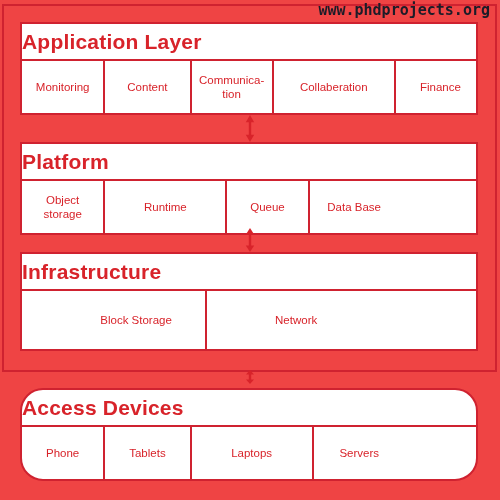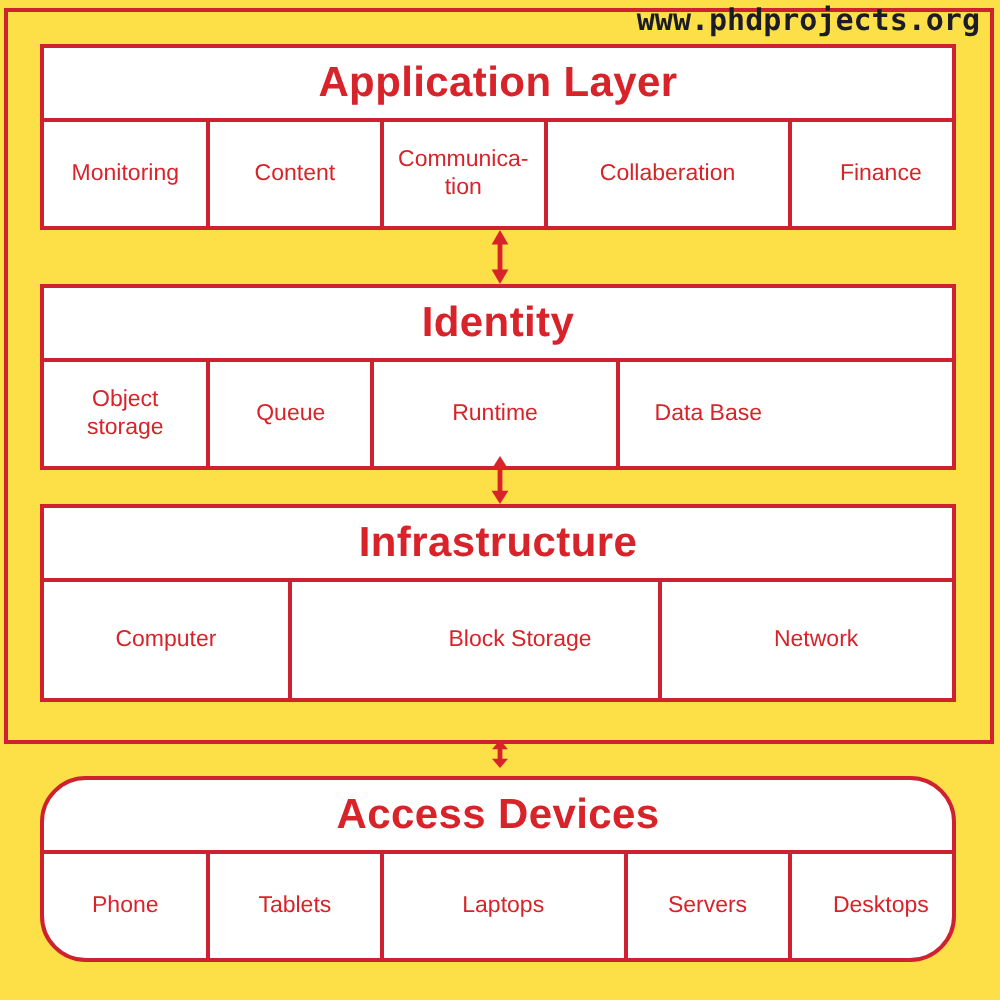--- a/index.html
+++ b/index.html
@@ -8,21 +8,21 @@
     padding: 0;
     background: #ffffff;
   }
   body {
     font-family: "Liberation Sans", sans-serif;
   }
   #page {
     position: relative;
     width: 500px;
     height: 500px;
-    background: #fde047;
+    background: #ef4444;
     overflow: hidden;
     box-sizing: border-box;
   }
 
   
   .watermark {
     position: absolute;
     top: 1px;
     right: 10px;
     font-family: "DejaVu Sans Mono", "Liberation Mono", monospace;
@@ -48,21 +48,21 @@
   
   .layer {
     position: absolute;
     left: 20px;
     width: 458px;
     border: 2px solid #cf2230;
     box-sizing: border-box;
     background: #ffffff;
   }
   .layer-title {
-    text-align: center;
+    text-align: left;
     color: #d8232a;
     font-weight: 700;
     font-size: 21px;
     line-height: 36px;
     height: 37px;
     border-bottom: 2px solid #cf2230;
     box-sizing: border-box;
     letter-spacing: 0.2px;
     white-space: nowrap;
   }
@@ -89,21 +89,21 @@
 
   
   .w5-1 { width: 18.35%; }
   .w5-2 { width: 19.0%;  }
   .w5-3 { width: 26.9%;  }
   .w5-4 { width: 18.1%;  }
   .w5-5 { width: 17.65%; }
 
   .w3-1 { width: 27.3%; }
   .w3-2 { width: 40.8%; padding-left: 48px; }
-  .w3-3 { width: 31.9%; }
+  .w3-3 { width: 31.9%; margin-left: 12px; }
 
   
   #layer-application { top: 22px; }
   #layer-platform    { top: 142px; }
   #layer-infrastructure { top: 252px; }
   #layer-access      { top: 388px; border-radius: 23px; }
 
   #layer-infrastructure .cell { min-height: 58px; }
   #layer-access .cell { min-height: 52px; }
 
@@ -142,58 +142,56 @@
 
   <div class="arrow" id="arrow-app-platform">
     <svg viewBox="0 0 14 27" preserveAspectRatio="none" aria-hidden="true">
       <line x1="7" y1="3" x2="7" y2="24" stroke="#d8232a" stroke-width="2.4"></line>
       <polygon points="7,0 11.2,7.2 2.8,7.2" fill="#d8232a"></polygon>
       <polygon points="7,27 11.2,19.8 2.8,19.8" fill="#d8232a"></polygon>
     </svg>
   </div>
 
   <div class="layer" id="layer-platform">
-    <div class="layer-title">Identity</div>
+    <div class="layer-title">Platform</div>
     <div class="layer-cells">
       <div class="cell w5-1">Object<br>storage</div>
+      <div class="cell w5-3">Runtime</div>
       <div class="cell w5-4">Queue</div>
-      <div class="cell w5-3">Runtime</div>
       <div class="cell w5-5">Data Base</div>
     </div>
   </div>
 
   <div class="arrow" id="arrow-platform-infra">
     <svg viewBox="0 0 14 24" preserveAspectRatio="none" aria-hidden="true">
       <line x1="7" y1="3" x2="7" y2="21" stroke="#d8232a" stroke-width="2.4"></line>
       <polygon points="7,0 11.2,6.6 2.8,6.6" fill="#d8232a"></polygon>
       <polygon points="7,24 11.2,17.4 2.8,17.4" fill="#d8232a"></polygon>
     </svg>
   </div>
 
   <div class="layer" id="layer-infrastructure">
     <div class="layer-title">Infrastructure</div>
     <div class="layer-cells">
-      <div class="cell w3-1">Computer</div>
       <div class="cell w3-2">Block Storage</div>
       <div class="cell w3-3">Network</div>
     </div>
   </div>
 
   <div class="arrow" id="arrow-infra-access">
     <svg viewBox="0 0 14 14" preserveAspectRatio="none" aria-hidden="true">
       <line x1="7" y1="2" x2="7" y2="12" stroke="#d8232a" stroke-width="2.4"></line>
       <polygon points="7,0 11,4.6 3,4.6" fill="#d8232a"></polygon>
       <polygon points="7,14 11,9.4 3,9.4" fill="#d8232a"></polygon>
     </svg>
   </div>
 
   <div class="layer" id="layer-access">
     <div class="layer-title">Access Devices</div>
     <div class="layer-cells">
       <div class="cell w5-1">Phone</div>
       <div class="cell w5-2">Tablets</div>
       <div class="cell w5-3">Laptops</div>
       <div class="cell w5-4">Servers</div>
-      <div class="cell w5-5">Desktops</div>
     </div>
   </div>
 
 </div>
 
 </body></html>

